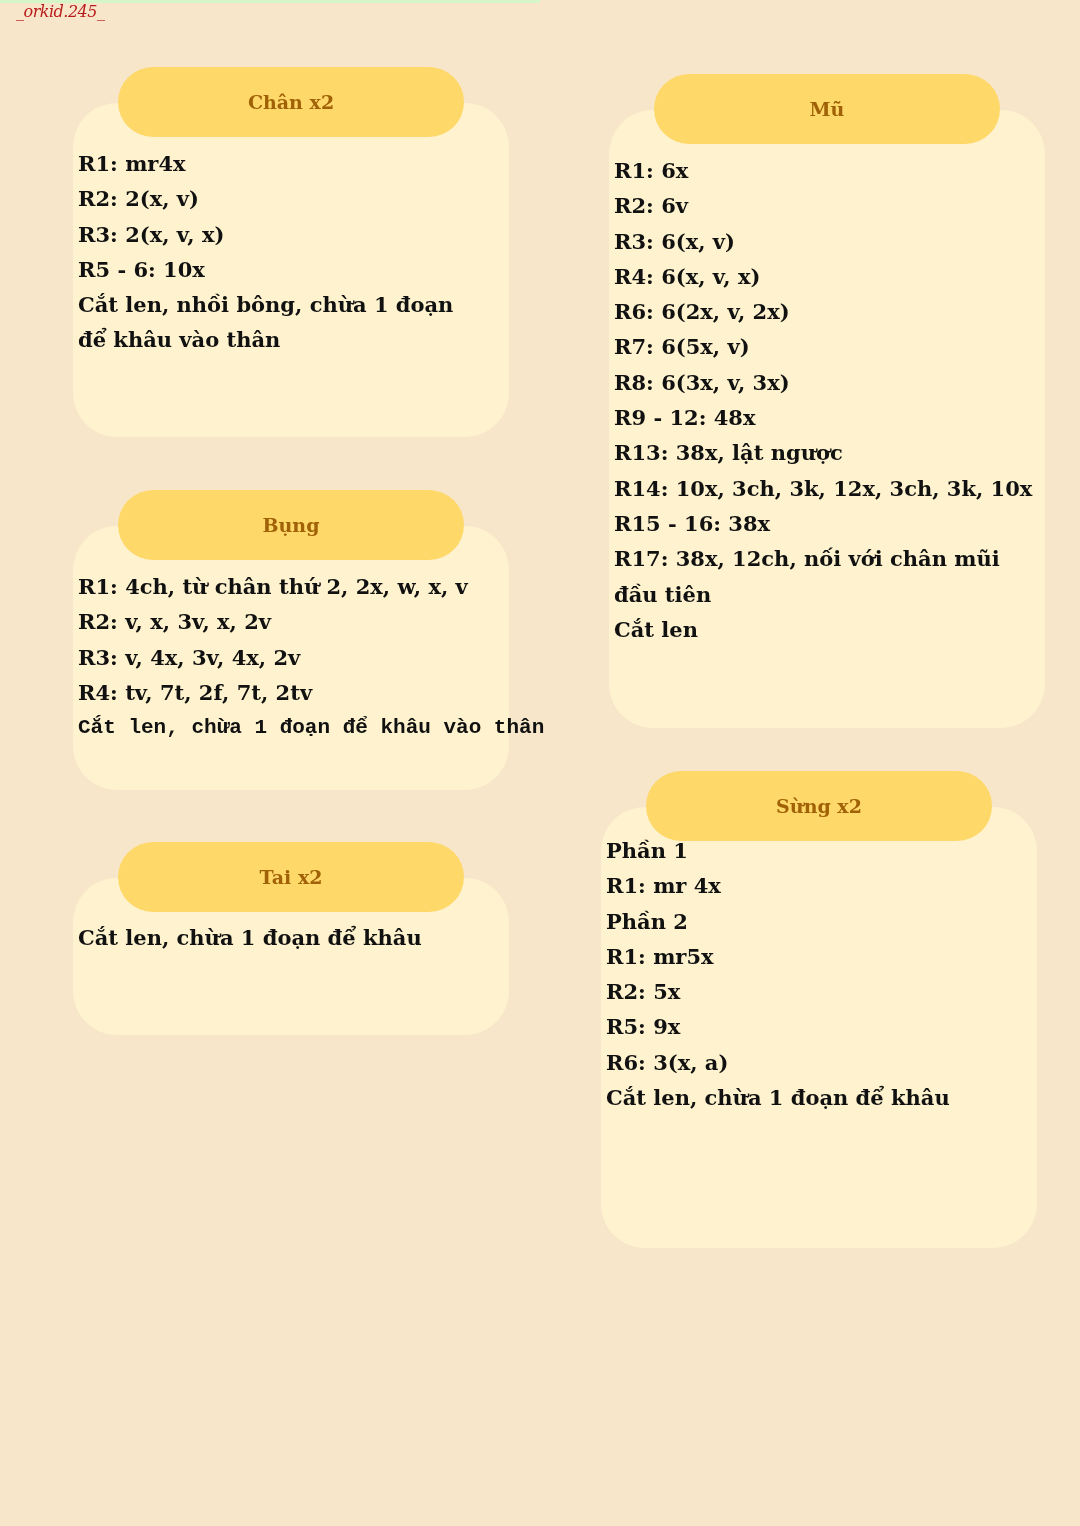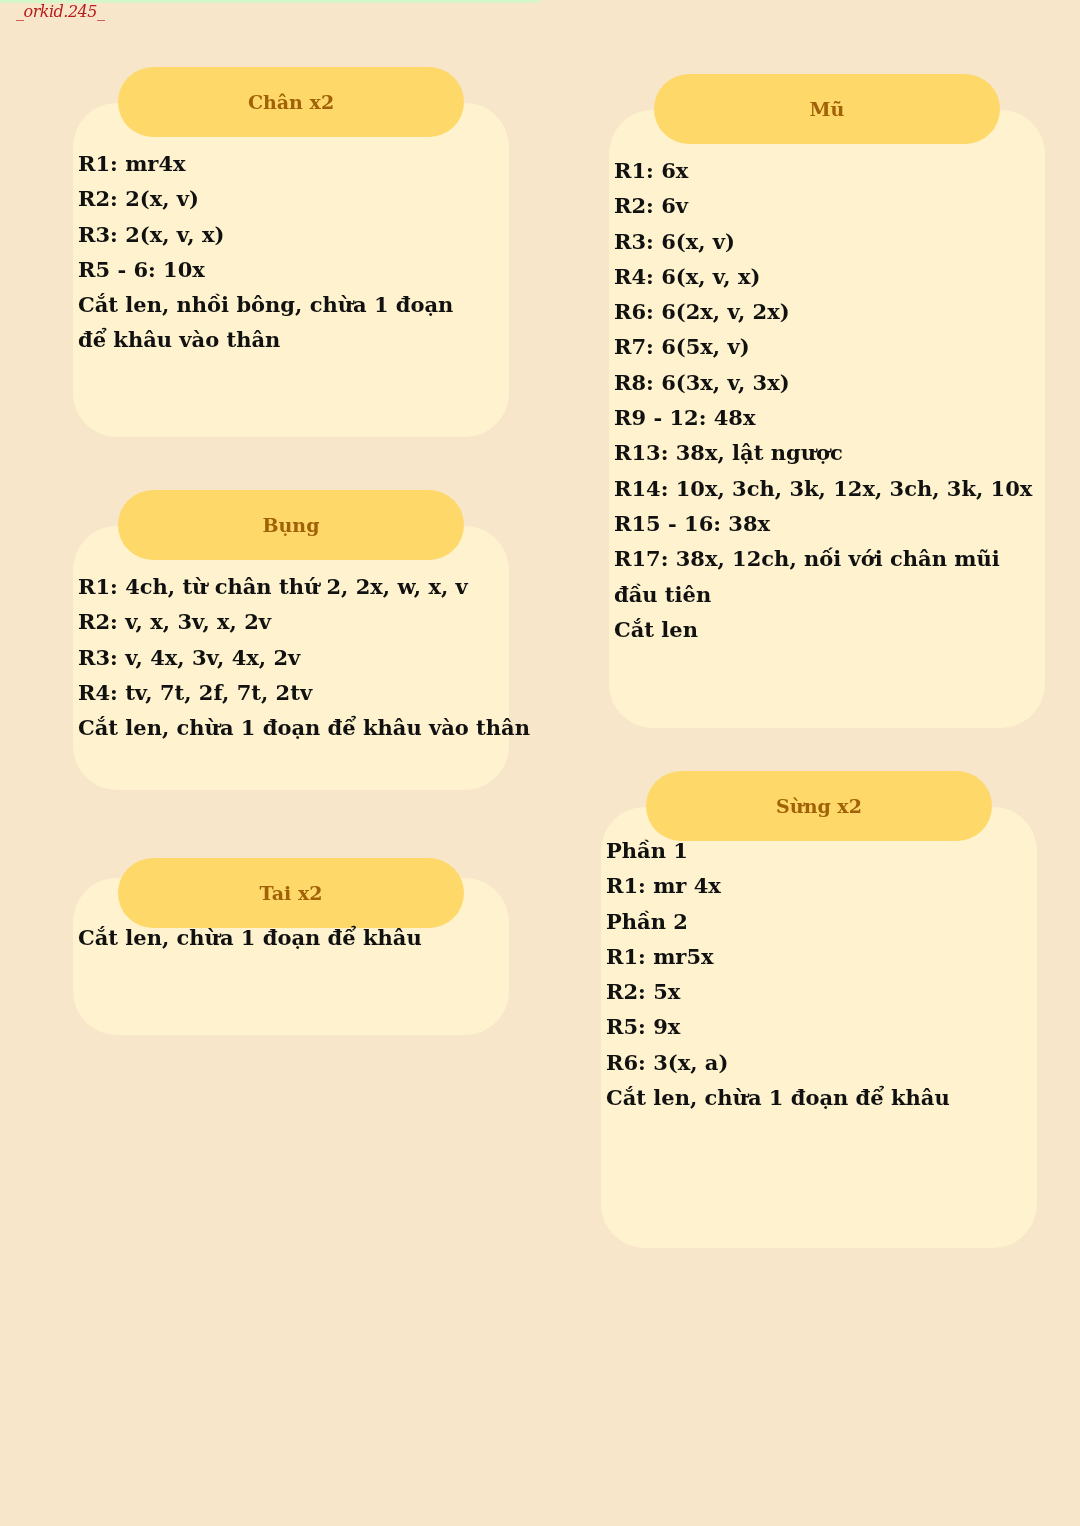--- a/index.html
+++ b/index.html
@@ -51,27 +51,27 @@
 </div>
 
 <div class="card" style="left:73px; top:490px; width:436px; height:300px;">
   <div class="body" style="top:36px;"></div>
   <div class="pill" style="left:45px; width:346px; top:0;">Bụng</div>
   <div class="lines" style="top:79px; width:430px;">
     <div>R1: 4ch, từ chân thứ 2, 2x, w, x, v</div>
     <div>R2: v, x, 3v, x, 2v</div>
     <div>R3: v, 4x, 3v, 4x, 2v</div>
     <div>R4: tv, 7t, 2f, 7t, 2tv</div>
-    <div style="white-space:nowrap;">Cắt len, chừa 1 đoạn để khâu vào thân</div>
+    <div style="white-space:nowrap;font-family:Liberation Mono, monospace;">Cắt len, chừa 1 đoạn để khâu vào thân</div>
   </div>
 </div>
 
 <div class="card" style="left:73px; top:842px; width:436px; height:193px;">
   <div class="body" style="top:36px;"></div>
-  <div class="pill" style="left:45px; width:346px; top:16px;">Tai x2</div>
+  <div class="pill" style="left:45px; width:346px; top:0;">Tai x2</div>
   <div class="lines" style="top:78px; width:420px;">
     <div>Cắt len, chừa 1 đoạn để khâu</div>
   </div>
 </div>
 
 <div class="card" style="left:601px; top:74px; width:436px; height:654px;margin-left:8px;">
   <div class="body" style="top:36px;"></div>
   <div class="pill" style="left:45px; width:346px; top:0;">Mũ</div>
   <div class="lines" style="top:79px; width:405px;">
     <div>R1: 6x</div>

